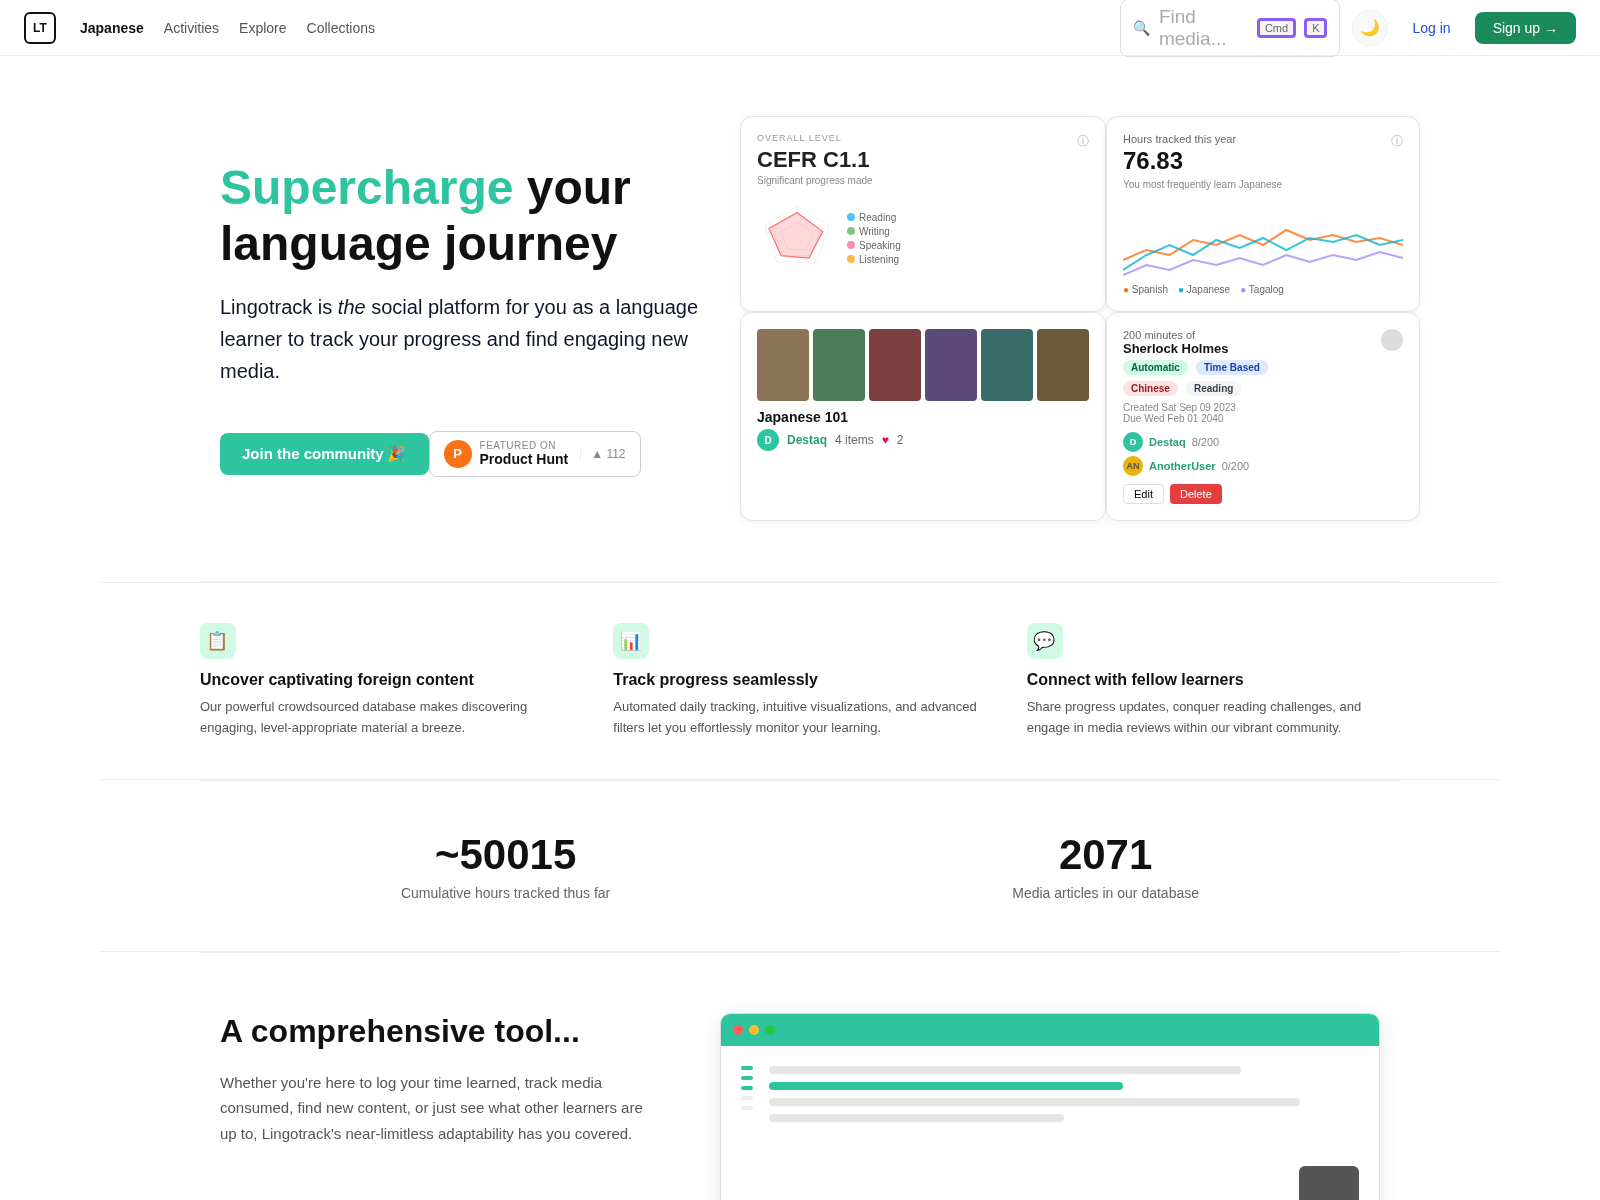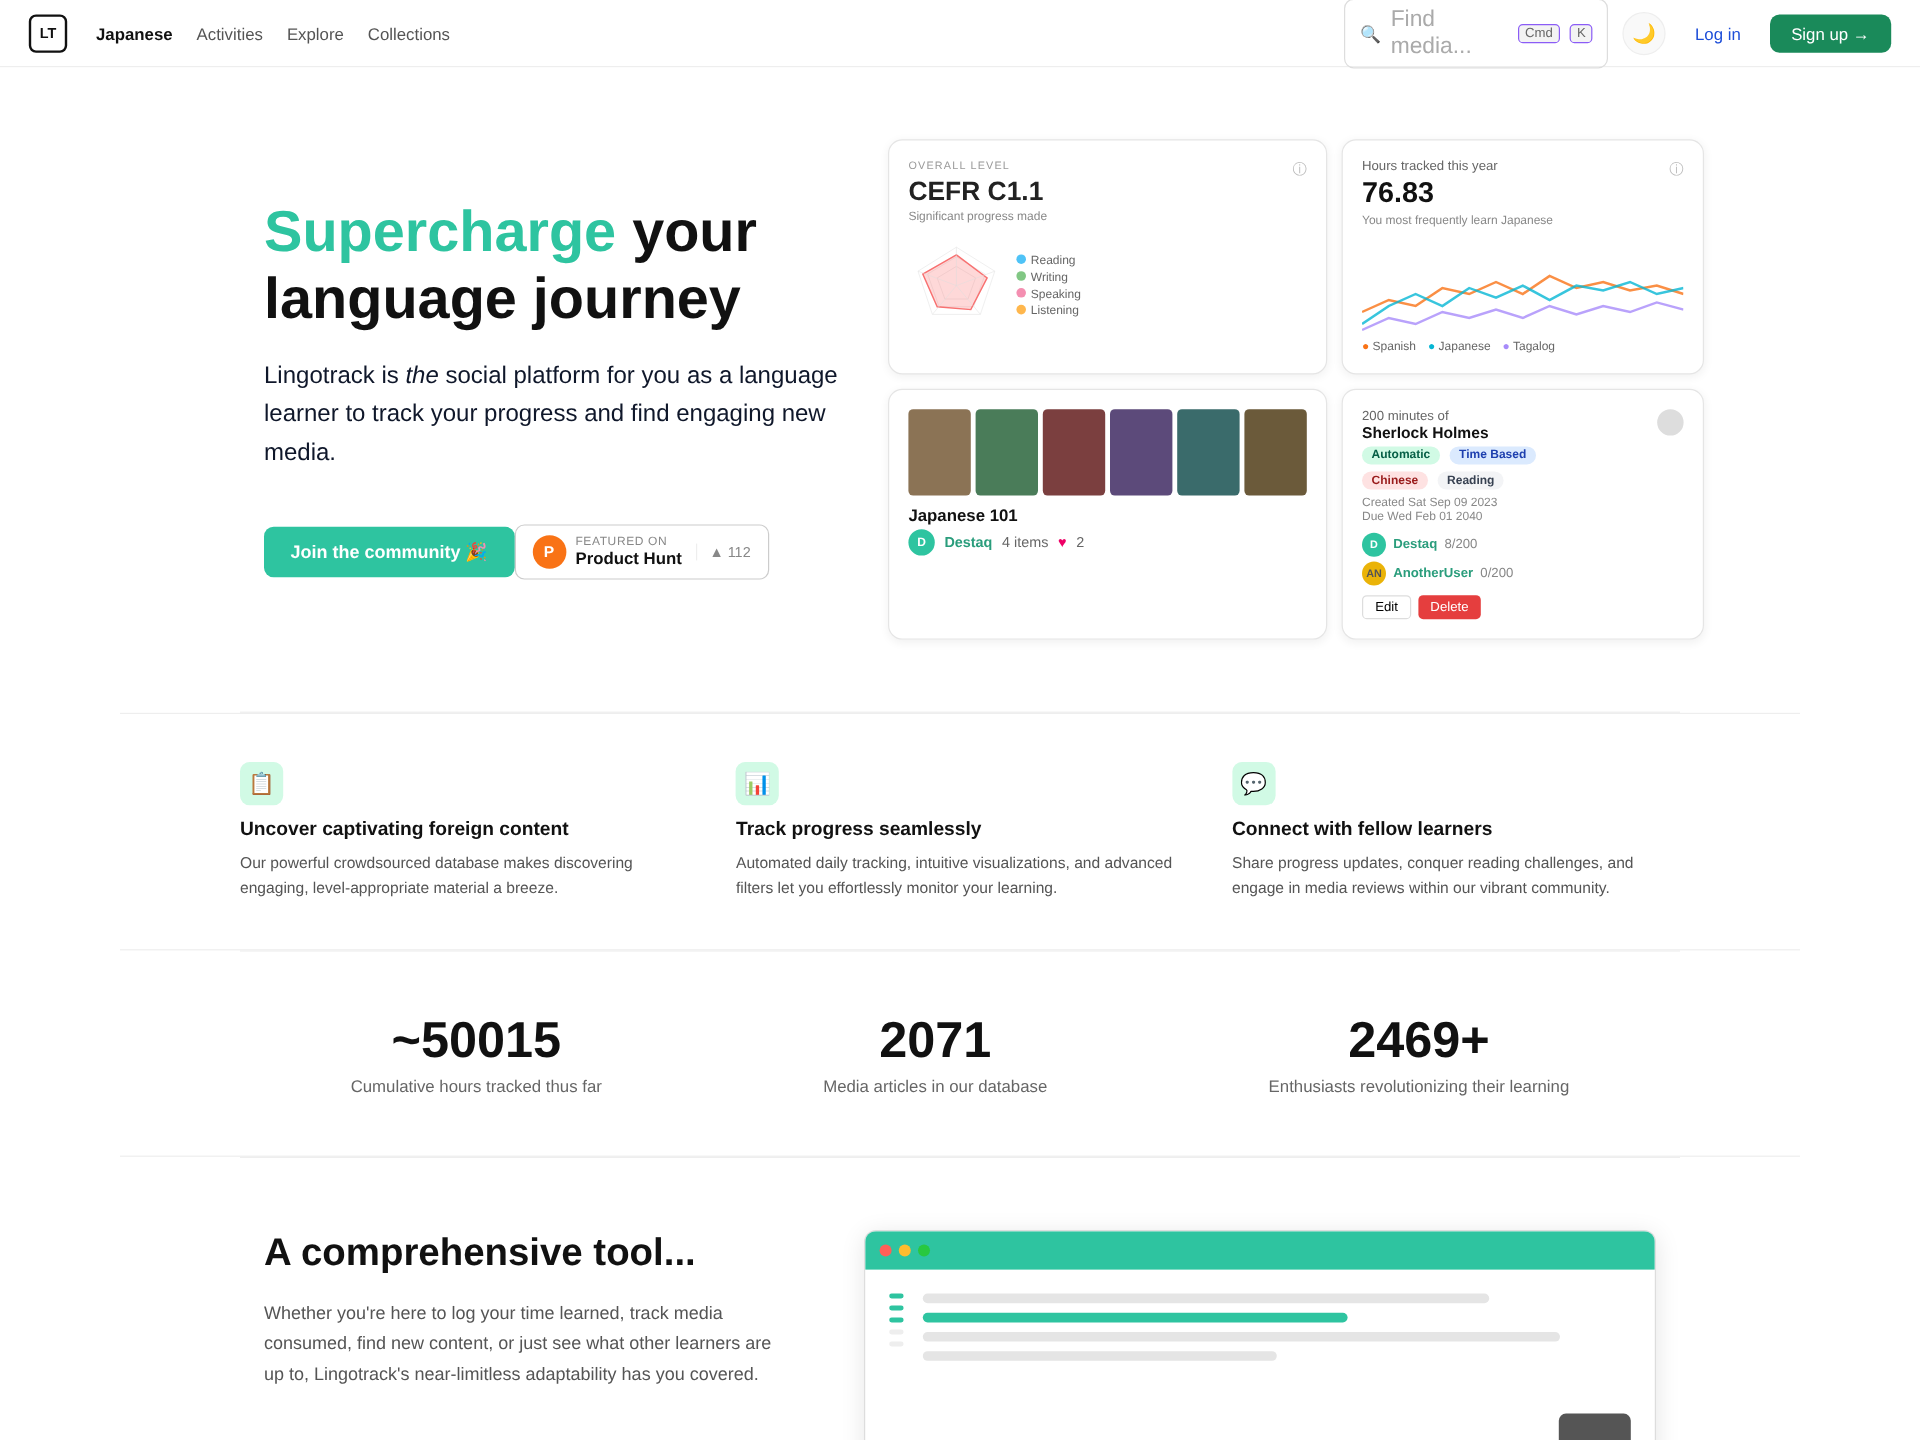--- a/index.html
+++ b/index.html
@@ -15,21 +15,21 @@
     .nav-links { display: flex; gap: 20px; align-items: center; flex: 1; }
     .nav-link { font-size: 14px; color: #555; text-decoration: none; cursor: pointer; }
     .nav-link.active { color: #111; font-weight: 600; }
     .nav-right { display: flex; align-items: center; gap: 12px; }
     .search-bar {
       display: flex; align-items: center; gap: 8px;
       border: 1px solid #ddd; border-radius: 8px; padding: 6px 12px;
       width: 220px; color: #888; font-size: 13px;
     }
     .search-bar .search-icon { color: #aaa; font-size: 14px; }
-    .kbd { background: #f3f3f3; border: 1px solid #8b5cf6; border-radius: 4px; padding: 1px 5px; font-size: 11px; color: #666; }
+    .kbd { background: #f3f3f3; border: 3px solid #8b5cf6; border-radius: 4px; padding: 1px 5px; font-size: 11px; color: #666; }
     .dark-toggle { width: 36px; height: 36px; border-radius: 50%; border: 1px solid #eee; background: #f9f9f9; display: flex; align-items: center; justify-content: center; cursor: pointer; font-size: 16px; }
     .btn-login { font-size: 14px; color: #1d4ed8; background: none; border: none; cursor: pointer; padding: 6px 12px; }
     .btn-signup { background: #1a8a5a; color: #fff; border: none; border-radius: 8px; padding: 8px 18px; font-size: 14px; cursor: pointer; display: flex; align-items: center; gap: 6px; }
 
     
     .hero { display: flex; align-items: center; padding: 60px 80px 60px 120px; gap: 40px; max-width: 1400px; margin: 0 auto; }
     .hero-left { flex: 0 0 480px; }
     .hero-title { font-size: 48px; font-weight: 800; line-height: 1.15; margin-bottom: 20px; }
     .hero-title .highlight { color: #2ec4a0; }
     .hero-subtitle { font-size: 20px; color: #0f172a; line-height: 1.6; margin-bottom: 44px; }
@@ -40,21 +40,21 @@
       display: flex; align-items: center; gap: 8px; border: 1px solid #ccc; border-radius: 8px;
       padding: 8px 14px; background: #fff; cursor: pointer; text-decoration: none;
     }
     .ph-logo { width: 28px; height: 28px; background: #f97316; border-radius: 50%; display: flex; align-items: center; justify-content: center; color: #fff; font-weight: bold; font-size: 13px; }
     .ph-text { display: flex; flex-direction: column; }
     .ph-label { font-size: 10px; color: #888; text-transform: uppercase; letter-spacing: 0.5px; }
     .ph-name { font-size: 14px; font-weight: 700; color: #111; }
     .ph-count { font-size: 12px; color: #888; border-left: 1px solid #eee; padding-left: 10px; margin-left: 4px; }
 
     
-    .hero-right { flex: 1; display: grid; grid-template-columns: 1fr 1fr; grid-template-rows: auto auto; gap: 12px; }
+    .hero-right { flex: 1; display: grid; grid-template-columns: 1fr 1fr; grid-template-rows: auto auto; }
     .card { background: #fff; border: 1px solid #e5e5e5; border-radius: 12px; padding: 16px; box-shadow: 0 2px 8px rgba(0,0,0,0.06); }
     .card-sm { font-size: 11px; color: #666; }
 
     
     .cefr-card { grid-column: 1; }
     .cefr-label { font-size: 9px; color: #999; letter-spacing: 1px; text-transform: uppercase; margin-bottom: 4px; }
     .cefr-level { font-size: 22px; font-weight: 700; color: #222; margin-bottom: 2px; }
     .cefr-sub { font-size: 10px; color: #888; margin-bottom: 12px; }
     .radar-wrap { display: flex; align-items: center; gap: 10px; }
     .radar-legend { display: flex; flex-direction: column; gap: 3px; font-size: 10px; color: #666; }
@@ -330,24 +330,20 @@
 <section>
   <div class="stats">
     <div class="stat">
       <div class="stat-number">~50015</div>
       <div class="stat-label">Cumulative hours tracked thus far</div>
     </div>
     <div class="stat">
       <div class="stat-number">2071</div>
       <div class="stat-label">Media articles in our database</div>
     </div>
-    <div class="stat">
-      <div class="stat-number">2469+</div>
-      <div class="stat-label">Enthusiasts revolutionizing their learning</div>
-    </div>
   </div>
 </section>
 
 <hr class="divider">
 <section>
   <div class="comprehensive">
     <div class="comp-left">
       <h2 class="comp-title">A comprehensive tool...</h2>
       <p class="comp-desc">Whether you're here to log your time learned, track media consumed, find new content, or just see what other learners are up to, Lingotrack's near-limitless adaptability has you covered.</p>
     </div>

